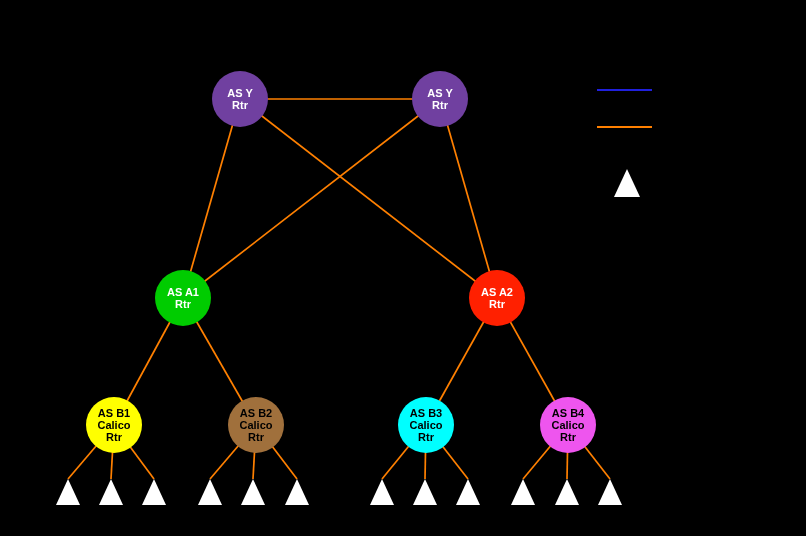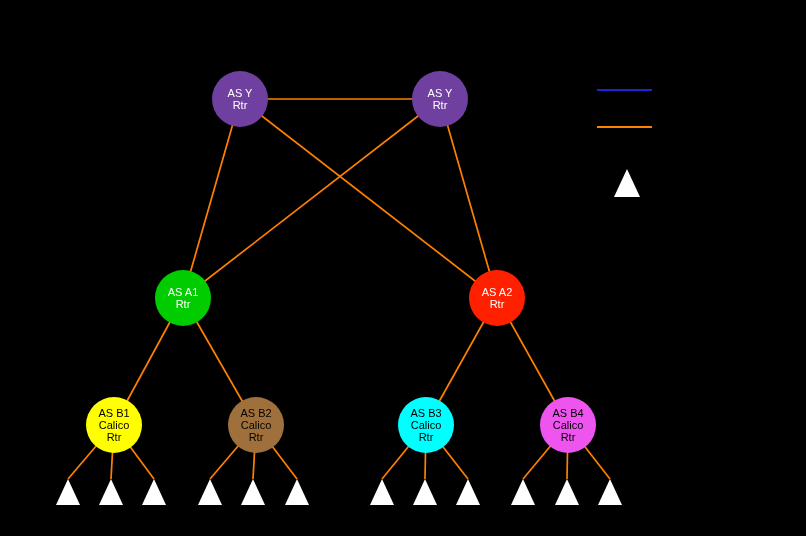--- a/index.html
+++ b/index.html
@@ -7,20 +7,21 @@
     padding: 0;
     background: #000000;
   }
   .stage {
     position: relative;
     width: 664px;
     height: 536px;
     background: #000000;
     overflow: hidden;
     font-family: "Liberation Sans", "DejaVu Sans", sans-serif;
+    font-weight: bold;
   }
   svg text {
     font-family: "Liberation Sans", "DejaVu Sans", sans-serif;
   }
 </style>
 </head>
 <body>
 
 <div class="stage">
   <svg id="diagram-svg" width="806" height="536" viewBox="0 0 806 536">

